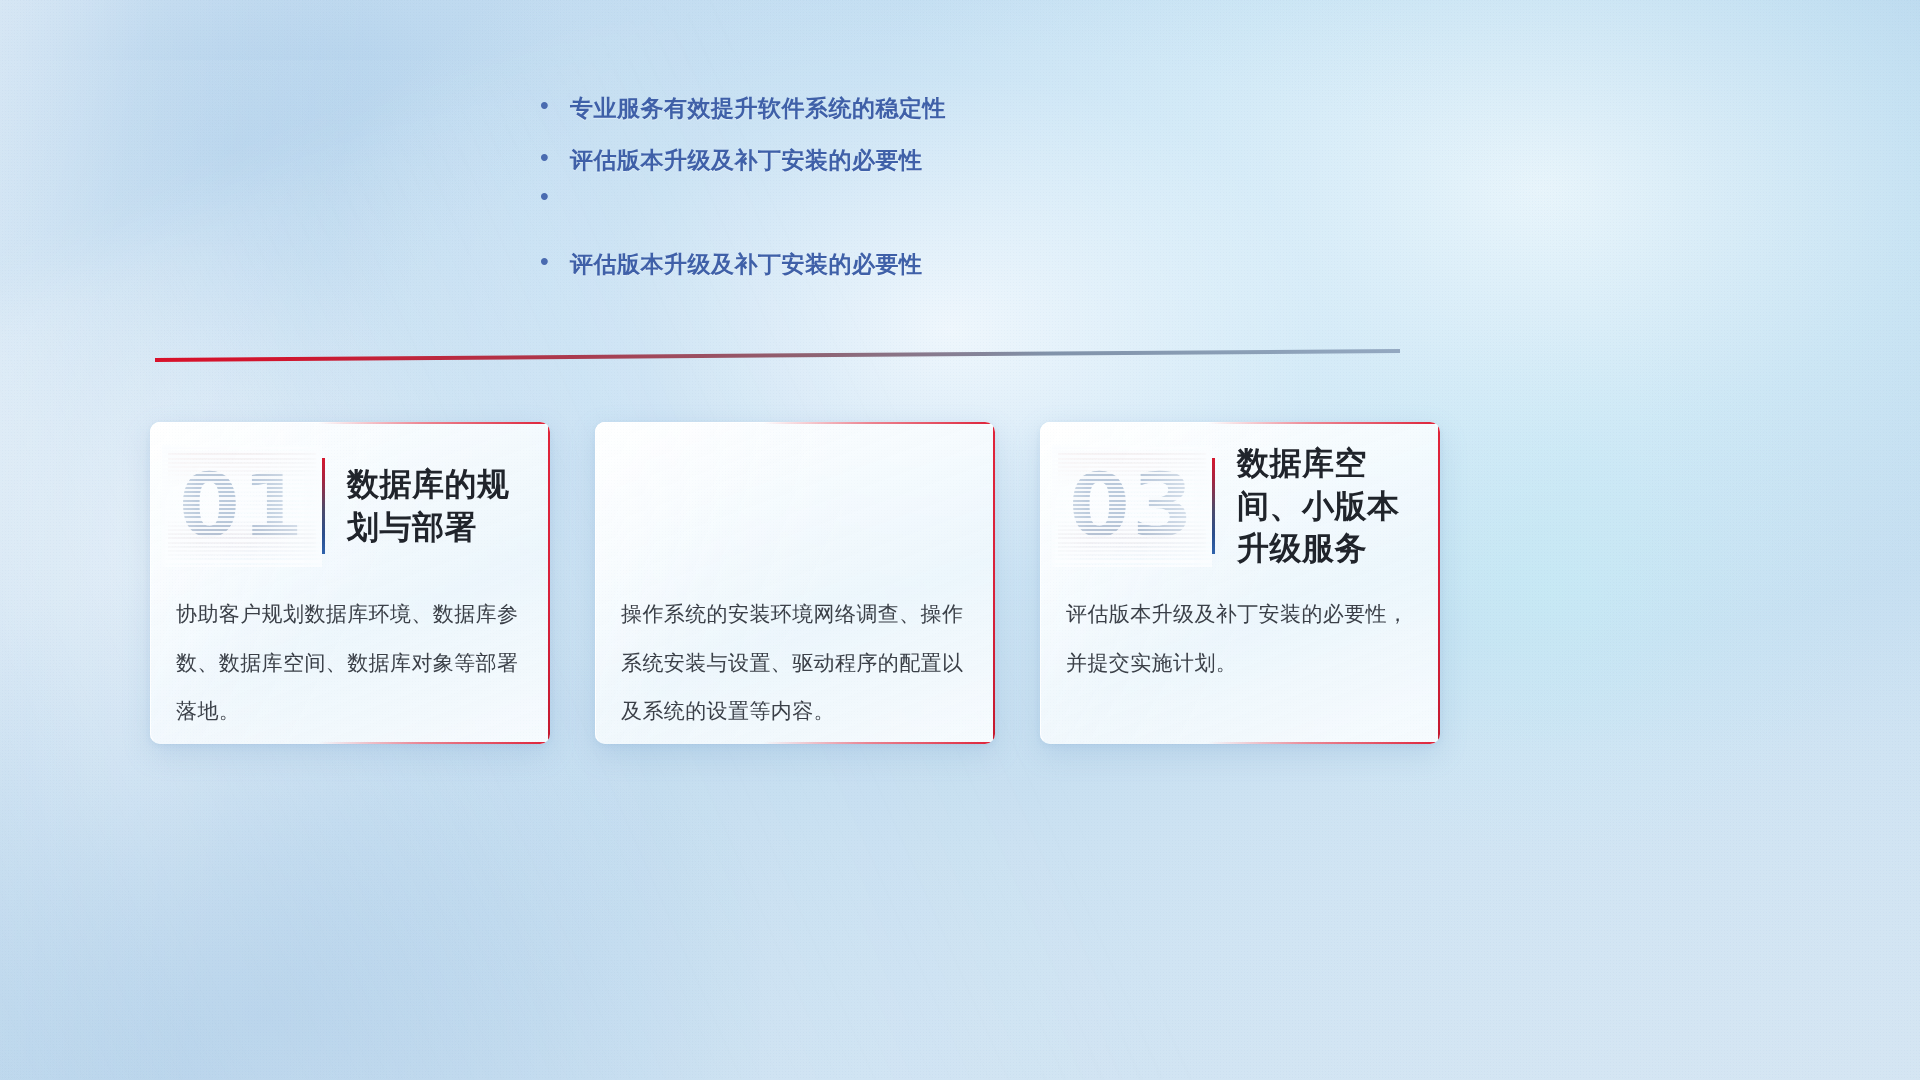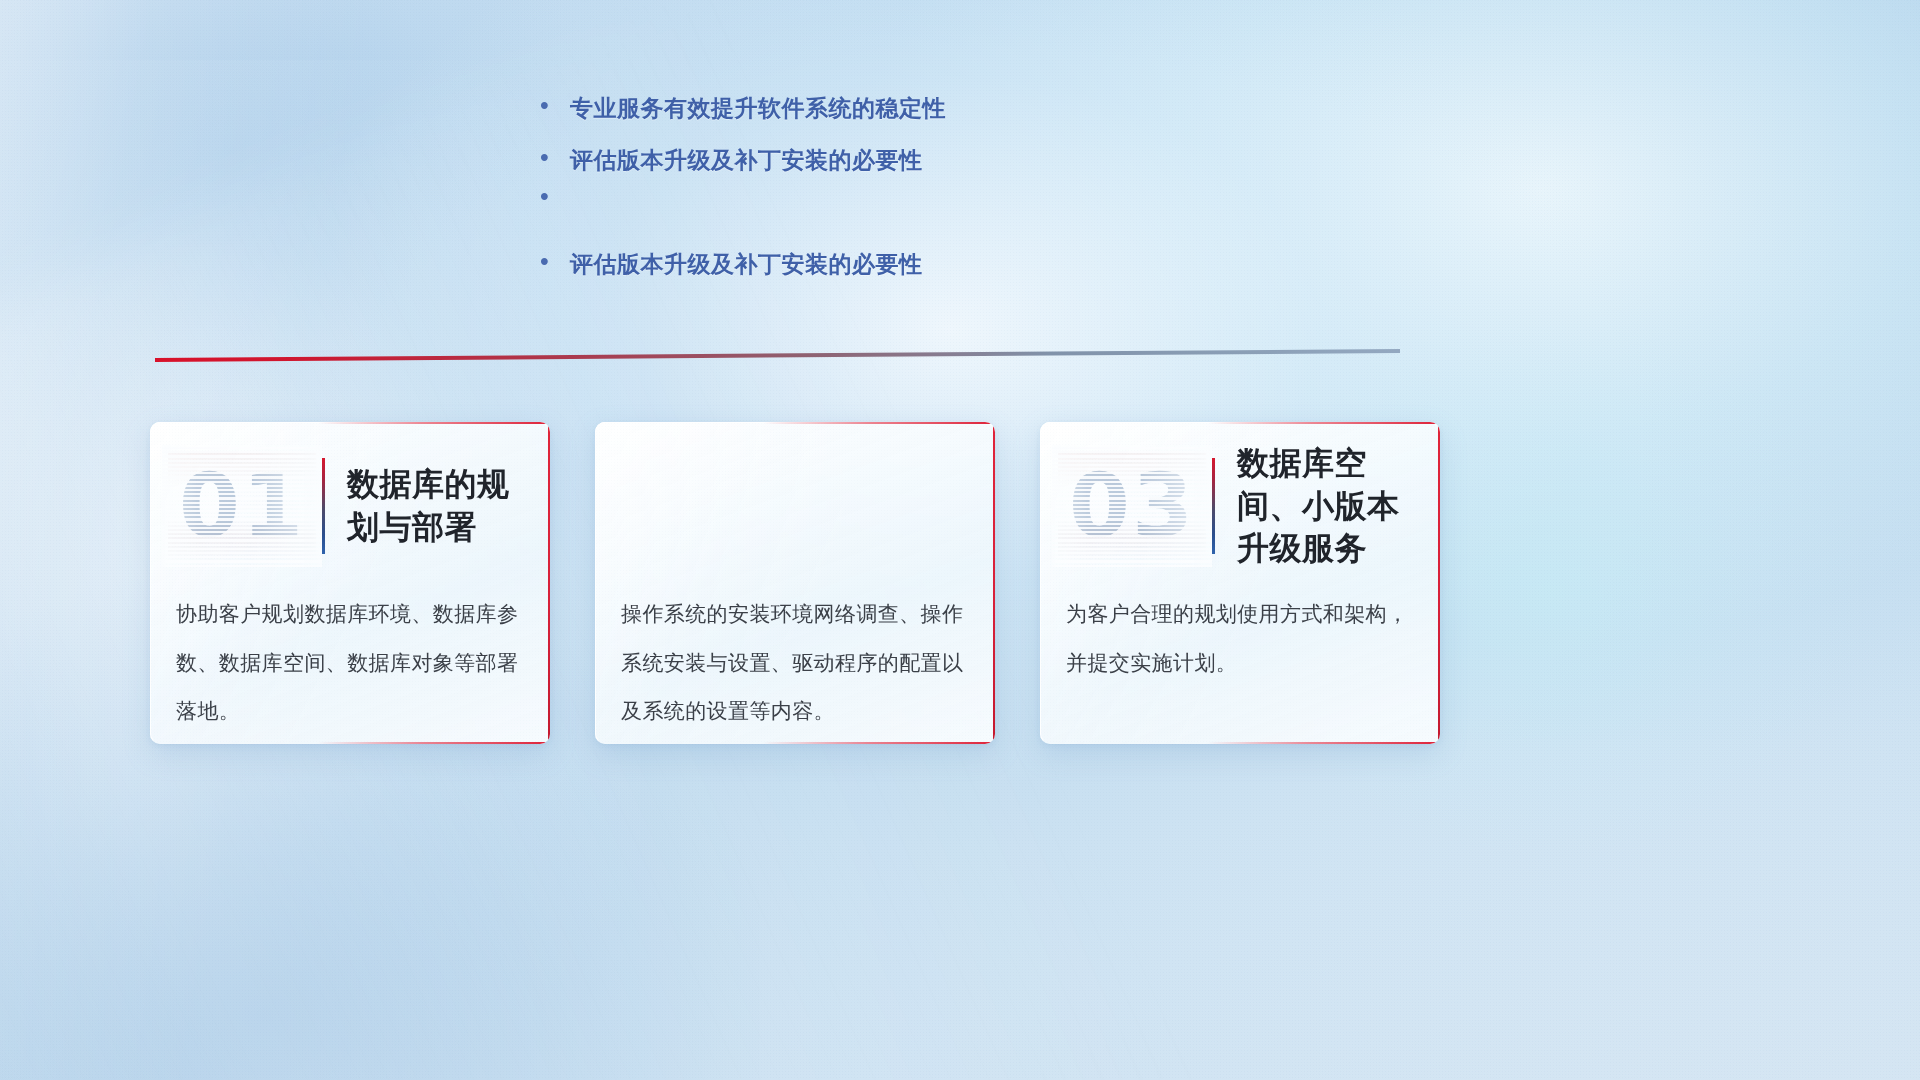--- a/index.html
+++ b/index.html
@@ -312,16 +312,16 @@
       <div class="card-num">
         <span class="num-glyph">03</span>
         <span class="num-tint"></span>
         <span class="num-mask"></span>
         <span class="num-fade"></span>
       </div>
       <div class="card-rule"></div>
       <div class="card-title">数据库空间、小版本升级服务</div>
     </div>
 
-    <div class="card-body">为客户合理的规划使用方式和架构，并提交实施计划。</div>
+    <div class="card-body">评估版本升级及补丁安装的必要性，并提交实施计划。</div>
   </div>
 
 </div>
 
 </body></html>

